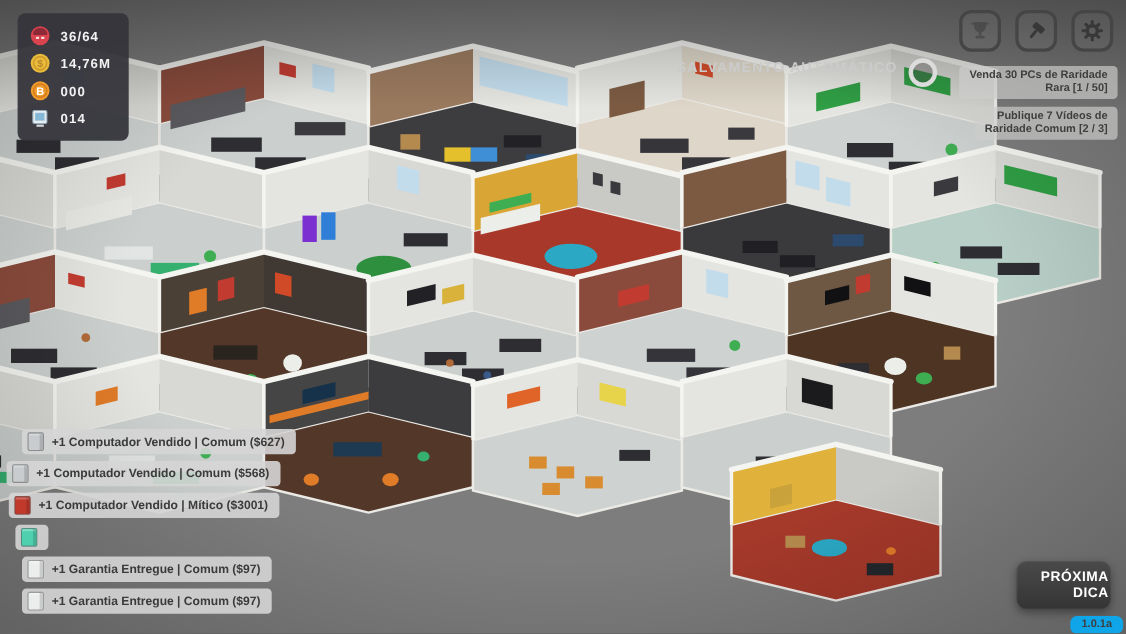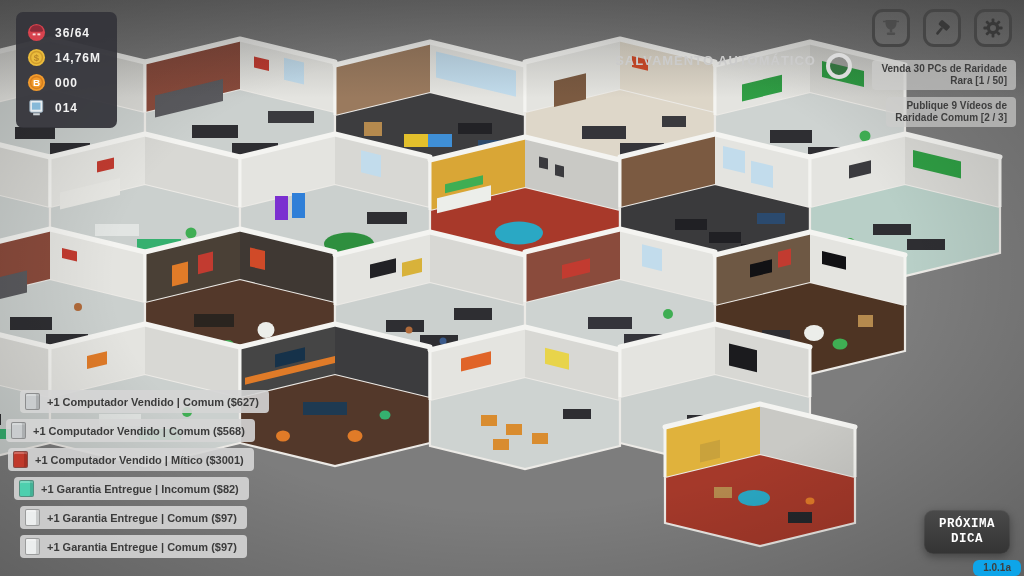--- a/index.html
+++ b/index.html
@@ -34,22 +34,22 @@
   .notif .txt{font-size:11px;font-weight:bold;color:#3b3b3b;white-space:nowrap;}
   .nicon{width:13px;height:15px;border-radius:2px;border:1px solid rgba(90,90,90,.55);
     box-shadow:inset -3px 0 0 rgba(0,0,0,.14), inset 0 2px 0 rgba(255,255,255,.25);}
   .notif:nth-child(1){margin-left:14px}.notif:nth-child(2){margin-left:0}
   .notif:nth-child(3){margin-left:2px}.notif:nth-child(4){margin-left:8px}
   .notif:nth-child(5){margin-left:14px}.notif:nth-child(6){margin-left:14px}
   
   .next-tip{position:absolute;right:14px;bottom:22px;width:86px;padding:7px 2px;
     background:linear-gradient(#4a4a4a,#343434);border:0;border-radius:9px;
     box-shadow:0 3px 8px rgba(0,0,0,.35), inset 0 0 0 1px rgba(255,255,255,.06);
-    color:#fff;font-weight:bold;font-size:12.5px;line-height:15px;text-align:center;
-    letter-spacing:.5px;font-family:Liberation Mono, monospace;cursor:pointer;}
+    color:#fff;font-weight:bold;font-size:12.5px;line-height:15px;text-align:right;
+    letter-spacing:.5px;font-family:Liberation Sans, sans-serif;cursor:pointer;}
   .version{position:absolute;right:3px;bottom:0;background:#0ea5e9;border-radius:6px;
     padding:2px 10px 3px;font-size:10px;font-weight:bold;color:#3e3e3e;}
 </style>
 </head>
 <body>
 
 <div id="stage">
 
   <svg id="iso" width="1024" height="576" viewBox="0 0 1024 576">
       <rect x="0" y="0" width="1024" height="576" fill="#7d7d7d"></rect>
@@ -419,41 +419,40 @@
         </svg>
     </button>
   </div>
 
   <div class="quests">
     <div class="quest">
       <div>Venda 30 PCs de Raridade</div>
       <div>Rara [1 / 50]</div>
     </div>
     <div class="quest">
-      <div>Publique 9 Vídeos de</div>
+      <div>Publique 7 Vídeos de</div>
       <div>Raridade Comum [2 / 3]</div>
     </div>
   </div>
 
   <div class="notifs">
     <div class="notif">
       <span class="nicon" style="background: rgb(201, 204, 206);"></span>
       <span class="txt">+1 Computador Vendido | Comum ($627)</span>
     </div>
     <div class="notif">
       <span class="nicon" style="background: rgb(201, 204, 206);"></span>
       <span class="txt">+1 Computador Vendido | Comum ($568)</span>
     </div>
     <div class="notif">
       <span class="nicon" style="background: rgb(192, 57, 43);"></span>
       <span class="txt">+1 Computador Vendido | Mítico ($3001)</span>
     </div>
     <div class="notif">
       <span class="nicon" style="background: rgb(78, 207, 174);"></span>
-      <span class="txt">+1 Garantia Entregue | Incomum ($82)</span>
     </div>
     <div class="notif">
       <span class="nicon" style="background: rgb(236, 238, 238);"></span>
       <span class="txt">+1 Garantia Entregue | Comum ($97)</span>
     </div>
     <div class="notif">
       <span class="nicon" style="background: rgb(236, 238, 238);"></span>
       <span class="txt">+1 Garantia Entregue | Comum ($97)</span>
     </div>
   </div>

